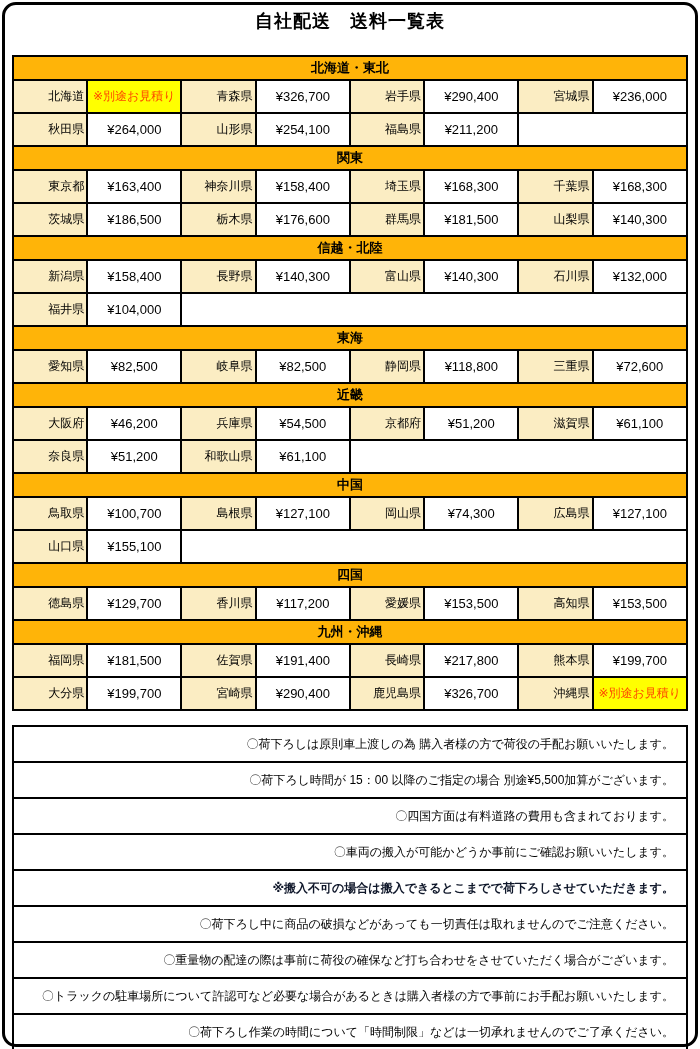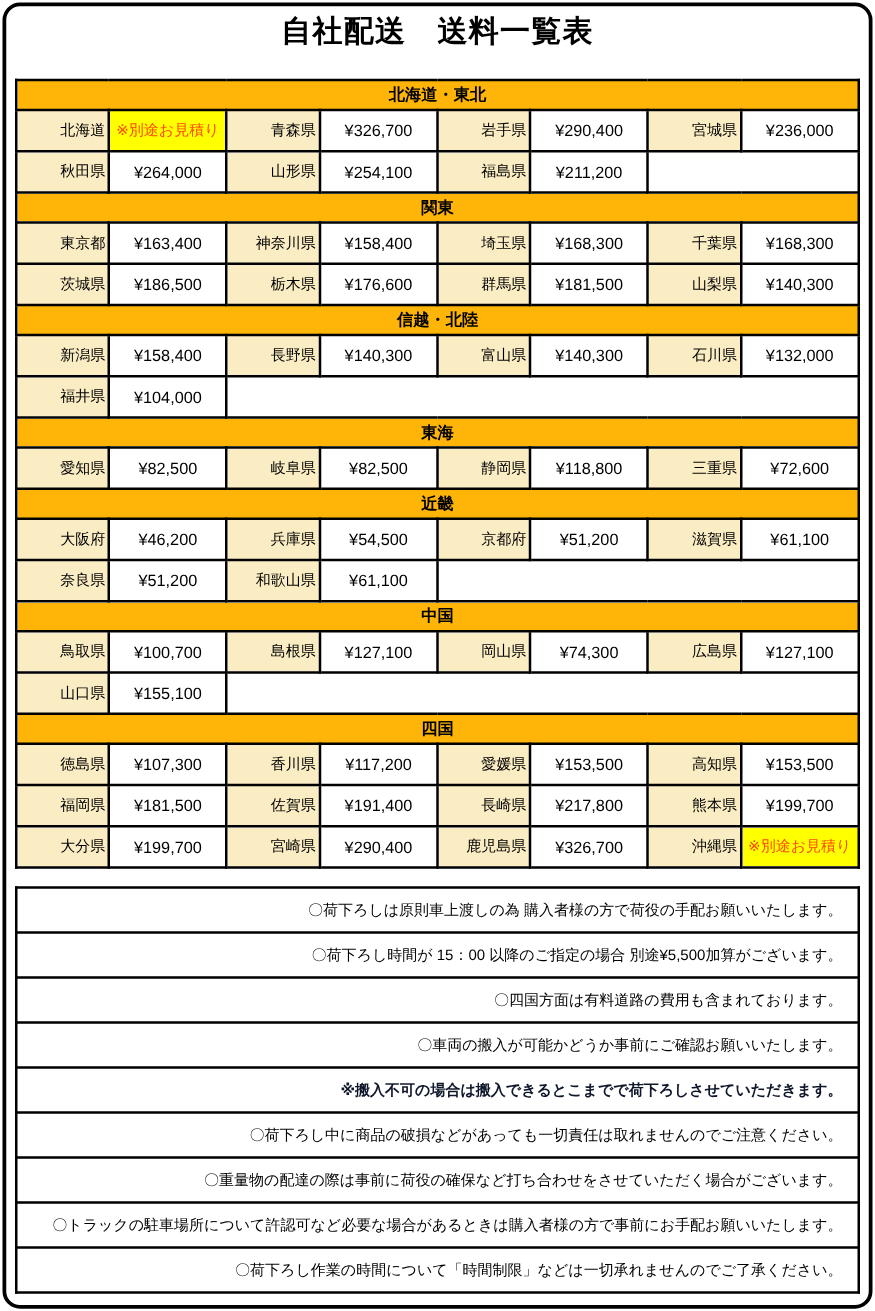--- a/index.html
+++ b/index.html
@@ -19,21 +19,21 @@
   }
   .page-border {
     position: absolute;
     left: 2px; top: 2px; right: 2px; bottom: 2px;
     border: 3px solid #000;
     border-radius: 14px;
     pointer-events: none;
   }
   .page-title {
     text-align: center;
-    font-size: 24px;
+    font-size: 18px;
     font-weight: bold;
     letter-spacing: 1px;
     padding: 9px 0 6px 0;
     font-family: Liberation Serif, serif;
   }
   table.fee-table, table.notes-table {
     border-collapse: collapse;
     table-layout: fixed;
     width: 676px;
     margin: 16px auto;
@@ -220,27 +220,30 @@
         <tr>
           <td class="pref-cell">山口県</td>
           <td class="value-cell">¥155,100</td>
           <td colspan="6" class="value-cell"></td>
         </tr>
         <tr>
           <td colspan="8" class="section-header">四国</td>
         </tr>
         <tr>
           <td class="pref-cell">徳島県</td>
-          <td class="value-cell">¥107,300</td>
+          <td class="value-cell">¥129,700</td>
           <td class="pref-cell">香川県</td>
           <td class="value-cell">¥117,200</td>
           <td class="pref-cell">愛媛県</td>
           <td class="value-cell">¥153,500</td>
           <td class="pref-cell">高知県</td>
           <td class="value-cell">¥153,500</td>
+        </tr>
+        <tr>
+          <td colspan="8" class="section-header">九州・沖縄</td>
         </tr>
         <tr>
           <td class="pref-cell">福岡県</td>
           <td class="value-cell">¥181,500</td>
           <td class="pref-cell">佐賀県</td>
           <td class="value-cell">¥191,400</td>
           <td class="pref-cell">長崎県</td>
           <td class="value-cell">¥217,800</td>
           <td class="pref-cell">熊本県</td>
           <td class="value-cell">¥199,700</td>

